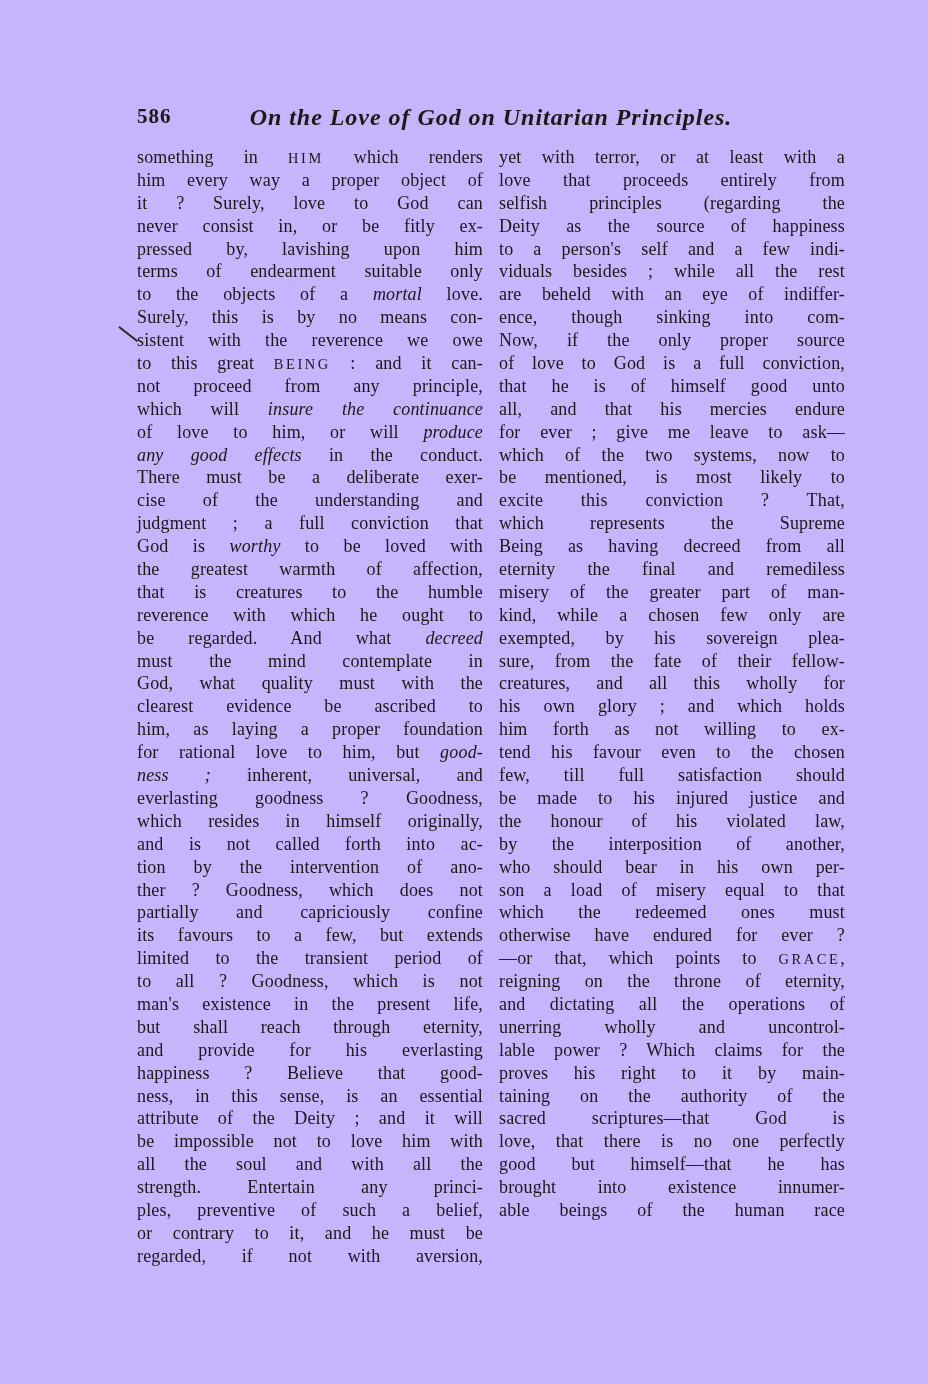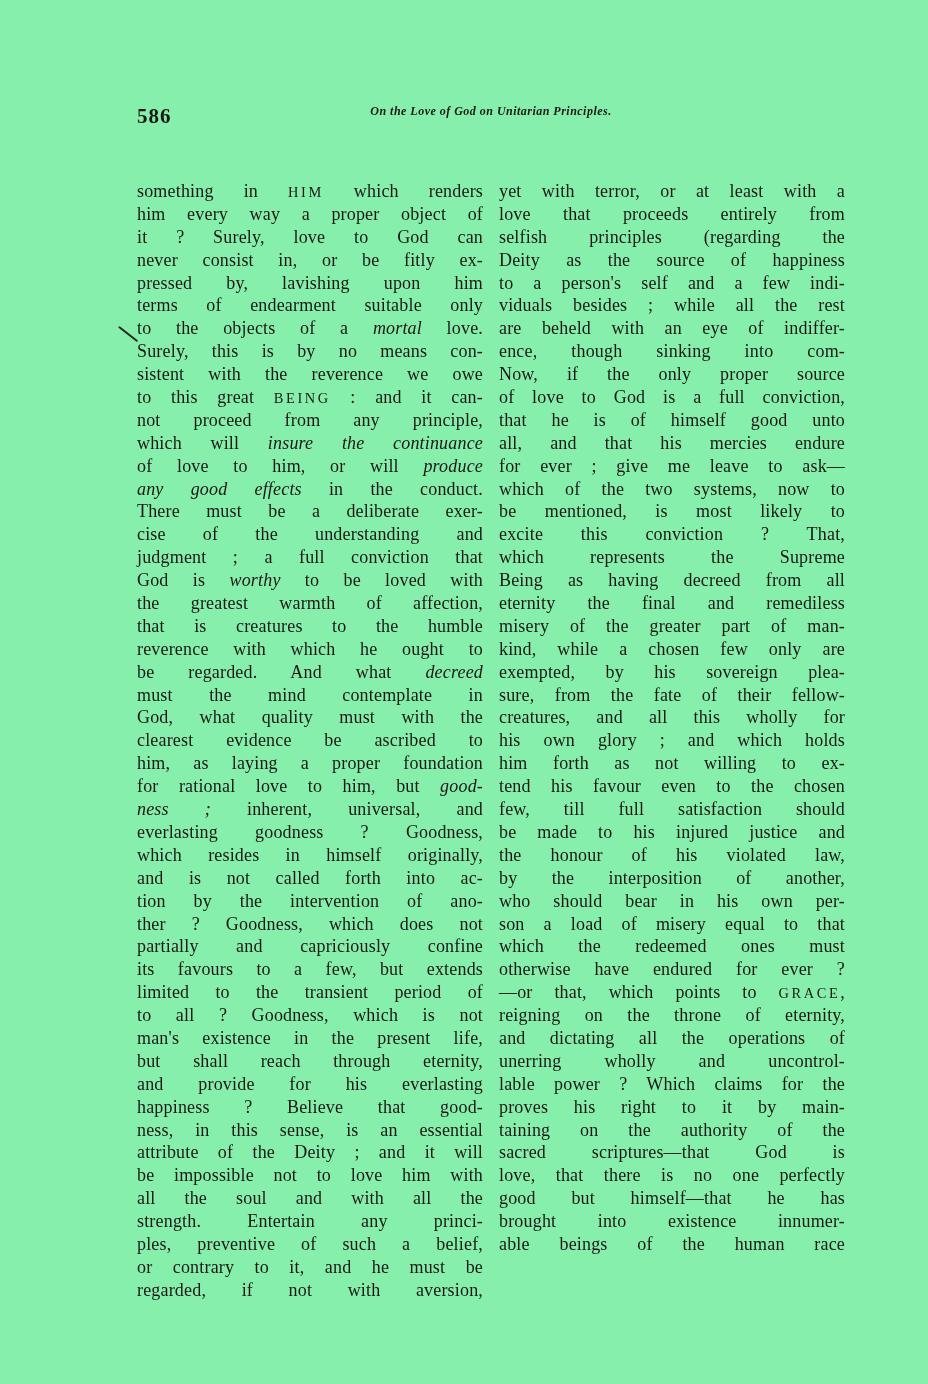--- a/index.html
+++ b/index.html
@@ -4,21 +4,21 @@
 <style>
   html, body {
     margin: 0;
     padding: 0;
     background: #ffffff;
   }
   .page {
     position: relative;
     width: 928px;
     height: 1384px;
-    background: #86efac;
+    background: #c4b5fd;
     font-family: "Liberation Serif", "DejaVu Serif", serif;
     color: #1c1916;
     overflow: hidden;
   }
   .header {
     position: absolute;
     top: 104px;
     left: 137px;
     width: 708px;
     height: 30px;
@@ -30,33 +30,32 @@
     font-size: 21px;
     font-weight: bold;
     letter-spacing: 1px;
   }
   .page-title {
     position: absolute;
     left: 0;
     right: 0;
     top: 0;
     text-align: center;
-    font-size: 12px;
+    font-size: 24px;
     font-style: italic;
     font-weight: bold;
     letter-spacing: 0.04em;
   }
   .columns {
     position: absolute;
     top: 146px;
     left: 137px;
     width: 708px;
     display: flex;
     gap: 16px;
-    margin-top: 34px;
   }
   .column {
     width: 346px;
     flex: 0 0 346px;
   }
   .line {
     font-size: 18px;
     line-height: 22.9px;
     height: 22.9px;
     text-align: justify;

